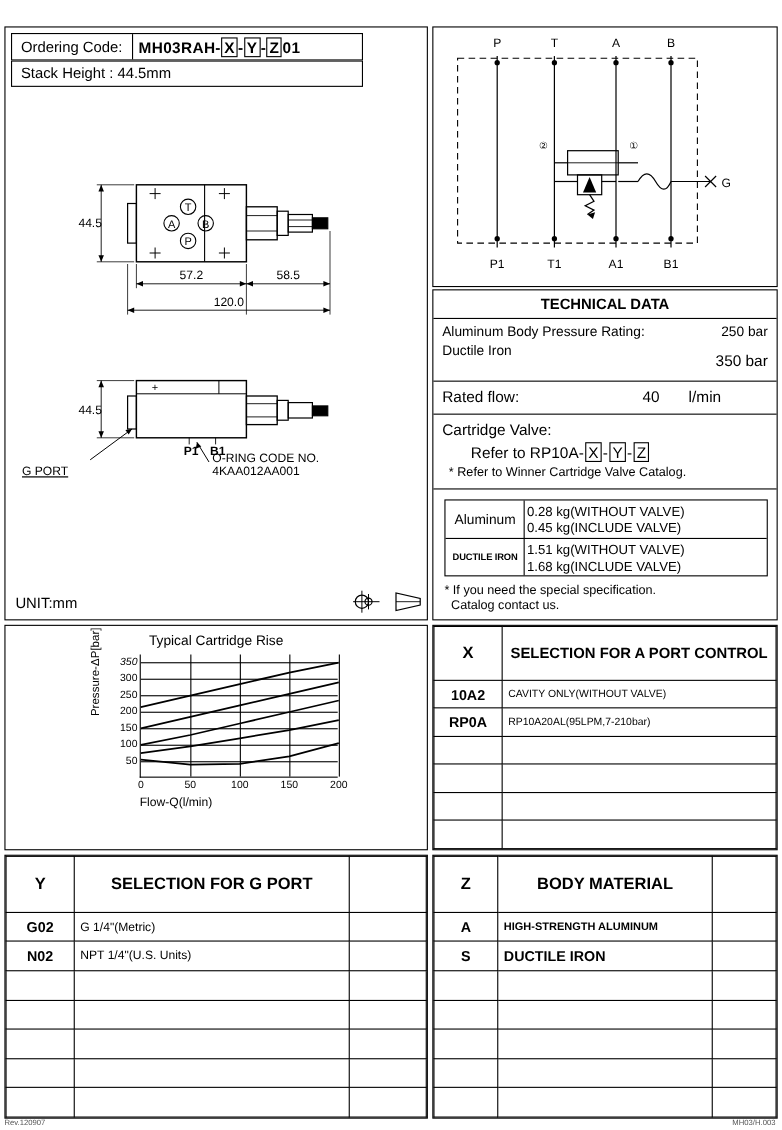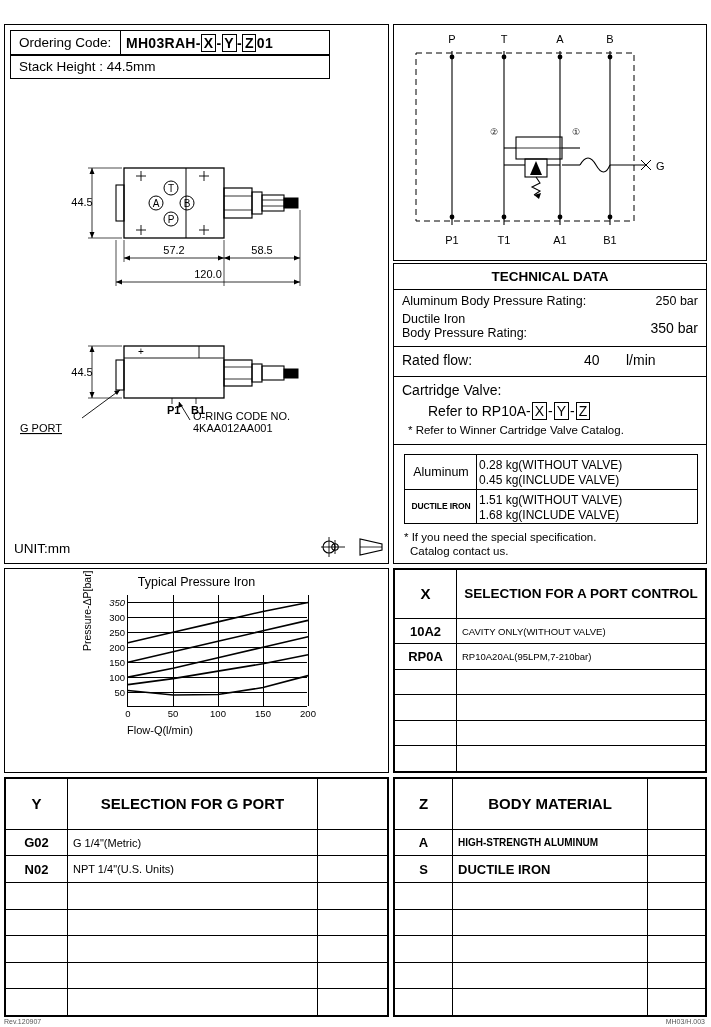--- a/index.html
+++ b/index.html
@@ -311,23 +311,20 @@
 
     <div class="tech-row" style="top:30px; padding:0 8px; display:flex; justify-content:space-between;">
       <span>Aluminum Body Pressure Rating:</span>
       <span style="font-weight:normal">250 bar</span>
     </div>
 
     <div class="tech-row" style="top:48px; padding:0 8px;">
       <span>Ductile Iron</span>
       <span style="position:absolute; right:8px; top:8px; font-size:14px;">350 bar</span>
     </div>
-    <div class="tech-row" style="top:62px; padding:0 8px;">
-      <span>Body Pressure Rating:</span>
-    </div>
 
     <div class="tech-sep" style="top:82px;"></div>
 
     <div class="tech-row" style="top:88px; padding:0 8px; font-size:14px;">
       <span>Rated flow:</span>
       <span style="position:absolute; left:190px;">40</span>
       <span style="position:absolute; left:232px;">l/min</span>
     </div>
 
     <div class="tech-sep" style="top:112px;"></div>
@@ -359,21 +356,21 @@
       <div class="cell" style="top:53px;">1.68  kg(INCLUDE VALVE)</div>
     </div>
 
     <div id="tech-note">
       <div>* If you need the special specification.</div>
       <div style="padding-left:6px;">Catalog contact us.</div>
     </div>
   </div>
 
   <div class="bx" id="chart-panel">
-    <div id="chart-title">Typical Pressure Iron</div>
+    <div id="chart-title">Typical Cartridge Rise</div>
     <div id="ytitle">Pressure-ΔP[bar]</div>
     <div id="plot">
 
       <svg id="curves" width="180" height="112" style="position:absolute; left:0; top:0;">
           <polyline points="0,47.78666666666666 45,37.33333333333334 90,26.879999999999995 135,16.426666666666662 180,7.466666666666669" fill="none" stroke="#000" stroke-width="1.6"></polyline>
           <polyline points="0,67.19999999999999 45,56.74666666666666 90,46.29333333333334 135,35.83999999999999 180,25.38666666666667" fill="none" stroke="#000" stroke-width="1.6"></polyline>
           <polyline points="0,82.13333333333333 45,73.17333333333333 90,62.72 135,52.266666666666666 180,41.81333333333333" fill="none" stroke="#000" stroke-width="1.6"></polyline>
           <polyline points="0,89.6 45,83.62666666666667 90,76.16 135,68.69333333333333 180,59.733333333333334" fill="none" stroke="#000" stroke-width="1.6"></polyline>
           <polyline points="0,95.57333333333334 45,100.05333333333333 90,99.456 135,92.58666666666667 180,80.64" fill="none" stroke="#000" stroke-width="1.6"></polyline>
         </svg>

